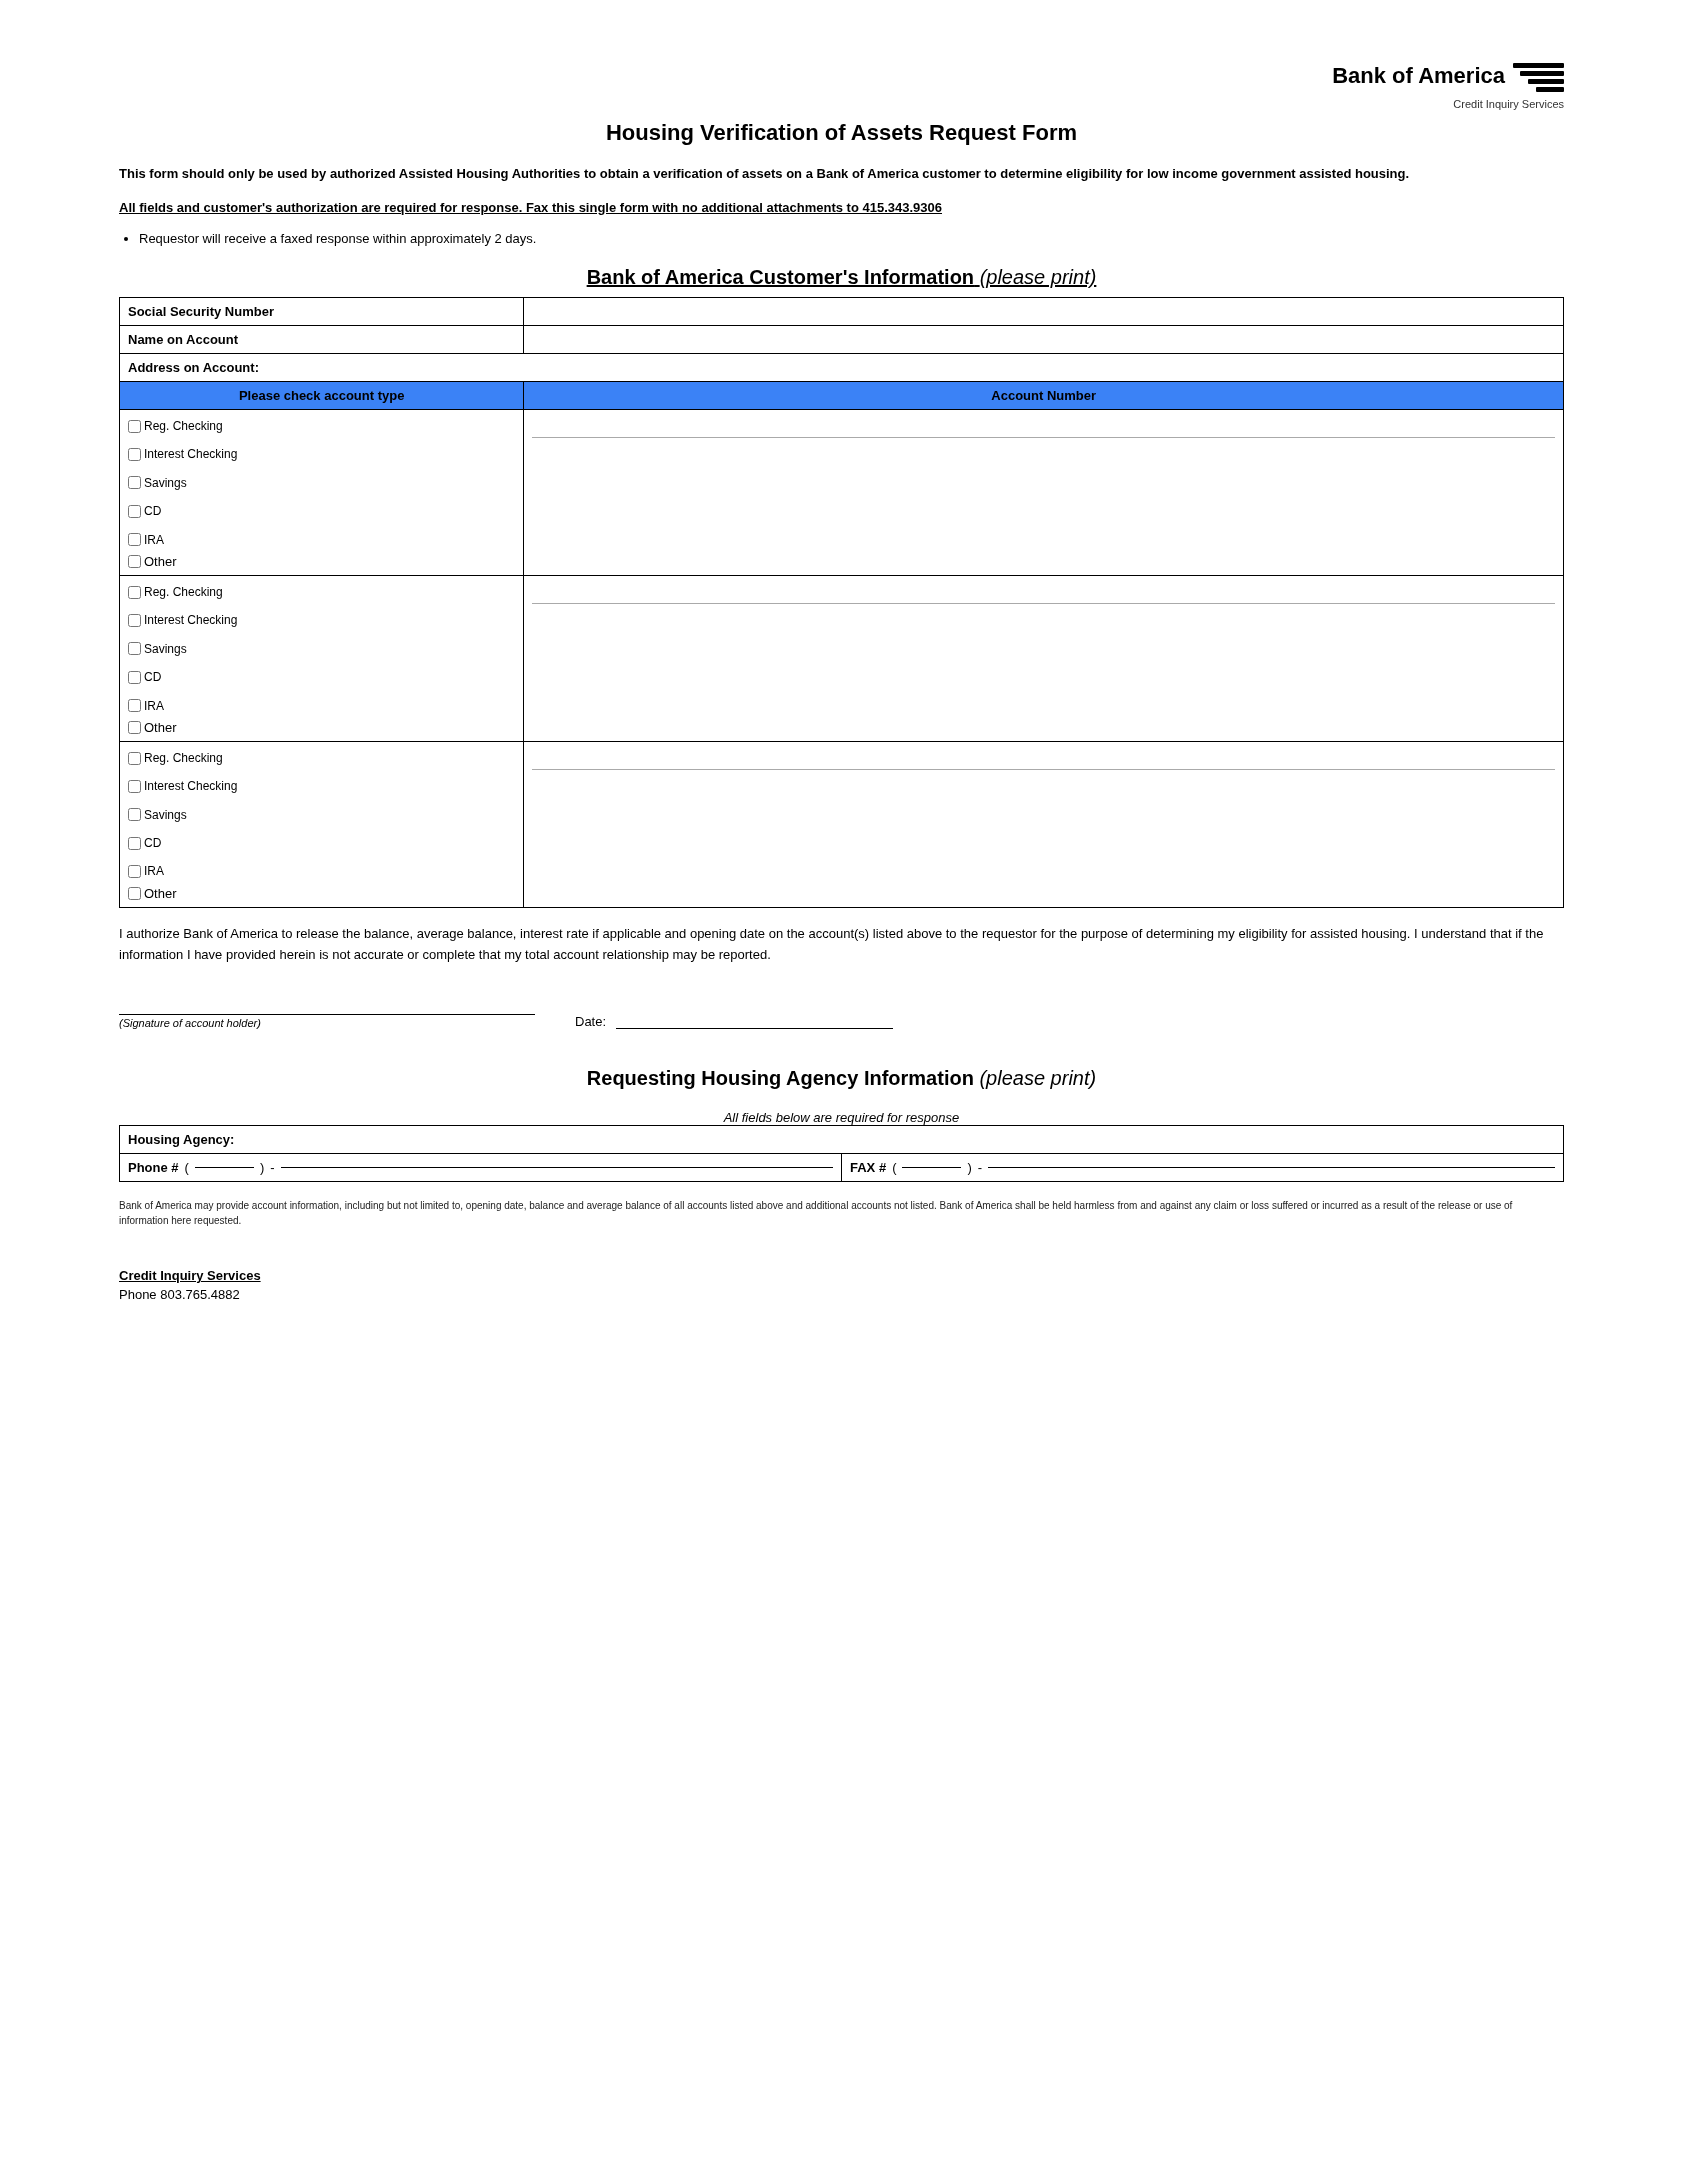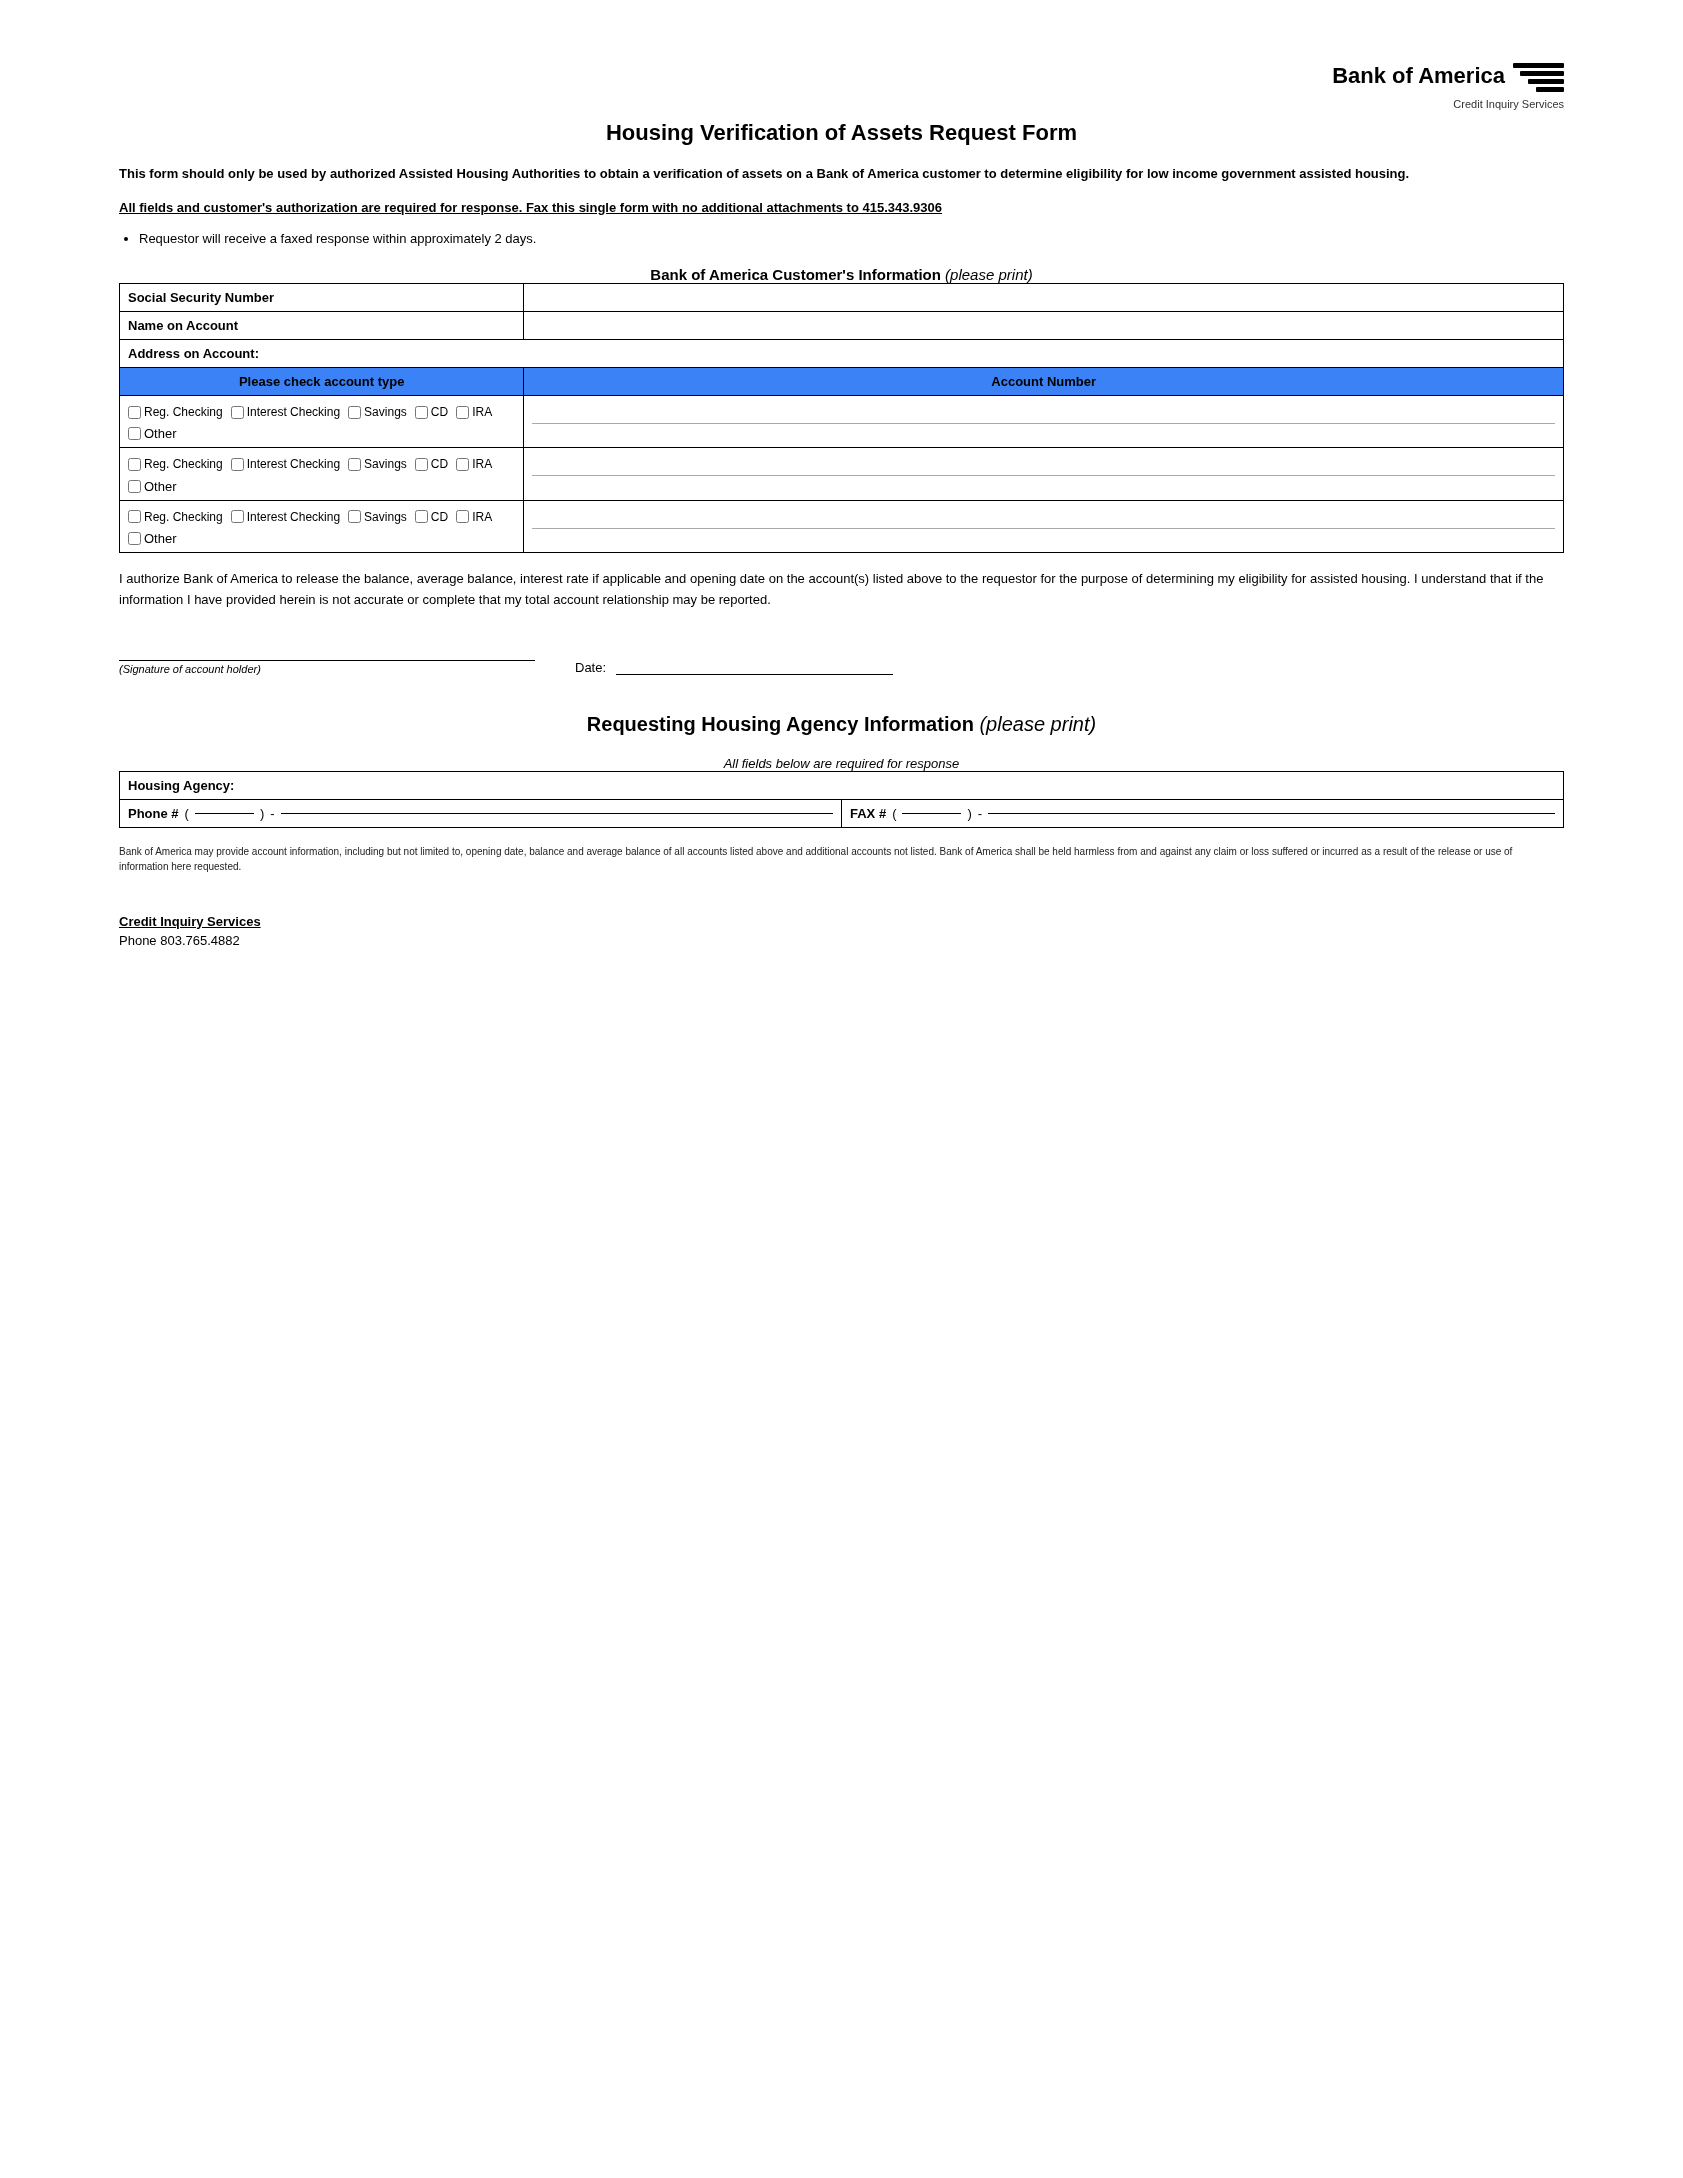--- a/index.html
+++ b/index.html
@@ -64,22 +64,24 @@
       line-height: 1.5;
     }
     .bullet-item {
       font-size: 13px;
       margin-left: 20px;
       margin-bottom: 20px;
       list-style-type: disc;
     }
     .section-title {
       text-align: center;
-      font-size: 15px;
-      font-weight: bold;
+      font-size: 20px;
+      font-weight: bold;
+      margin-bottom: 8px;
+      text-decoration: underline;
     }
     .section-title em {
       font-style: italic;
       font-weight: normal;
     }
     table {
       width: 100%;
       border-collapse: collapse;
       margin-bottom: 16px;
     }
@@ -98,20 +100,21 @@
       text-align: center;
       background: #3b82f6;
     }
     .checkbox-group {
       display: flex;
       flex-wrap: wrap;
       gap: 8px;
       align-items: flex-start;
       font-size: 12px;
       line-height: 1.7;
+      flex-direction: column;
     }
     .checkbox-item {
       display: flex;
       align-items: center;
       gap: 3px;
     }
     .checkbox-item input[type="checkbox"] {
       width: 13px;
       height: 13px;
       margin: 0;

